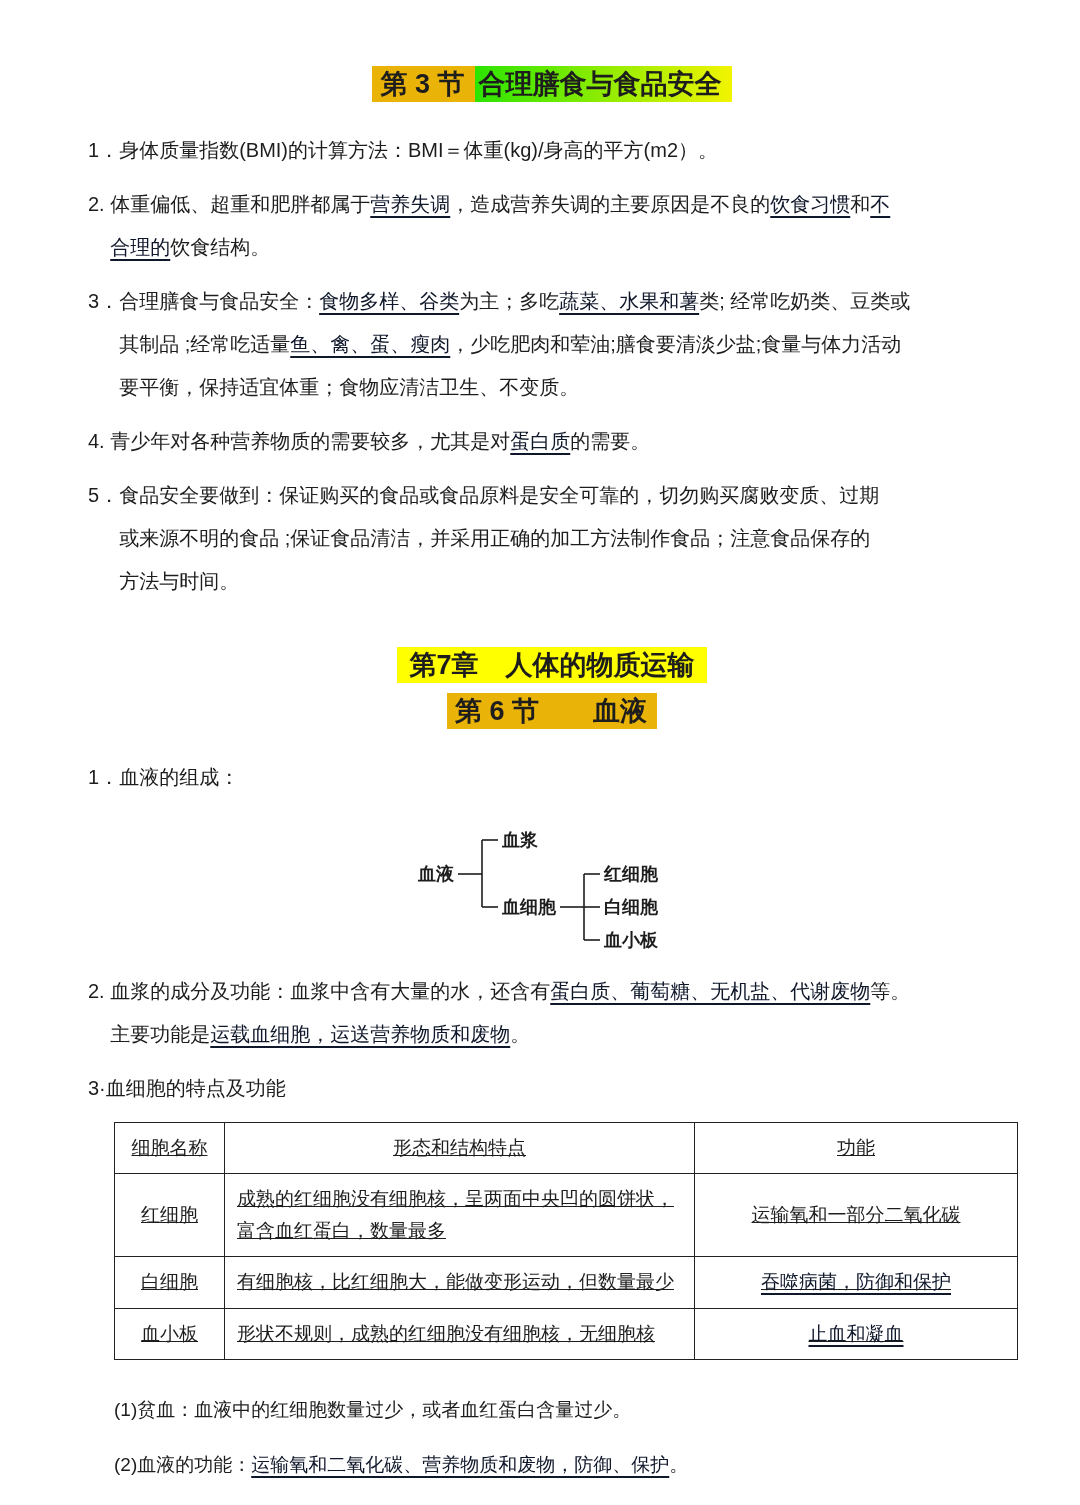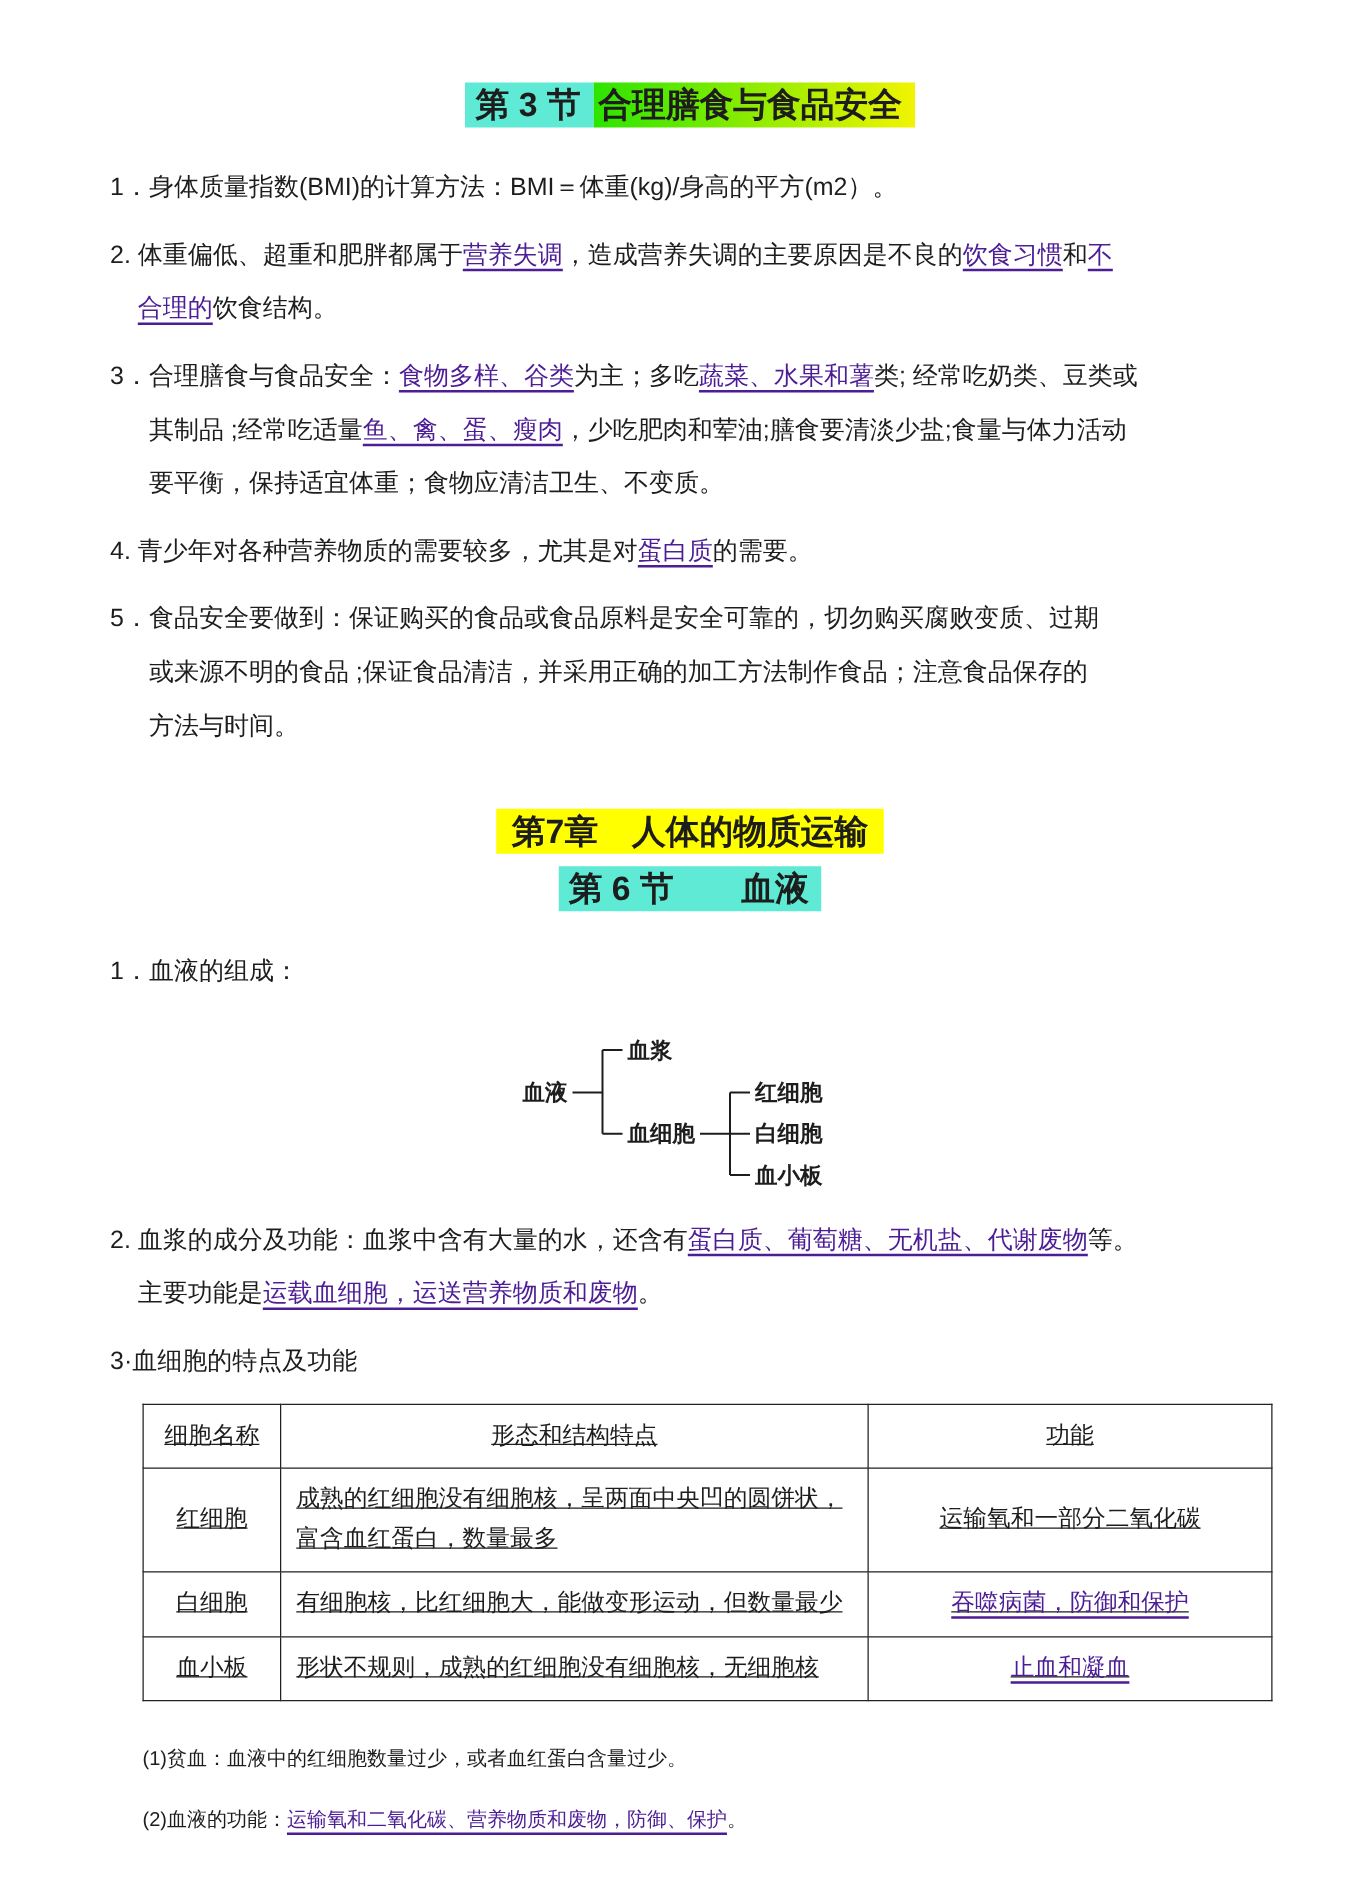--- a/index.html
+++ b/index.html
@@ -2,43 +2,43 @@
 <html><head>
 <meta charset="utf-8">
 <style>
   * { margin:0; padding:0; box-sizing:border-box; }
   html,body { width:1080px; height:1505px; background:#ffffff;
     font-family:"Liberation Sans","DejaVu Sans",sans-serif; color:#1d1d1d; }
   .page { width:1080px; height:1505px; padding:64px 64px 0 88px; overflow:hidden; }
 
   .doc-title { text-align:center; font-size:27px; font-weight:bold; line-height:1.5; margin-bottom:24px; }
   .doc-title.compact { margin-bottom:6px; }
-  .hl-green { background:#5eead4; padding:3px 10px 3px 8px; }
+  .hl-green { background:#eab308; padding:3px 10px 3px 8px; }
   .hl-mix   { background:linear-gradient(90deg,#2ce400,#f2f400); padding:3px 10px 3px 4px; }
   .hl-yellow{ background:#ffff00; padding:3px 12px;margin-top:12px; }
   .chapter-block { margin-top:42px; }
 
   .item { display:flex; font-size:20px; line-height:2.15; margin-bottom:11px; }
   .item .num { flex:0 0 auto; white-space:pre; }
   .item .content { flex:1 1 auto; }
-  .red-ul { color:#4c1d95; text-decoration:underline; text-underline-offset:5px; text-decoration-thickness:1.5px; }
+  .red-ul { color:#0f172a; text-decoration:underline; text-underline-offset:5px; text-decoration-thickness:1.5px; }
 
   .diagram-wrap { text-align:center; margin:2px 0 6px 0; }
   .diagram-wrap svg text { font-size:18px; font-weight:bold; fill:#1d1d1d;
     font-family:"Liberation Serif","DejaVu Serif",serif; }
   .diagram-wrap svg line { stroke:#1d1d1d; stroke-width:1.6; }
 
   table.cells { border-collapse:collapse; margin:12px 0 30px 26px; width:904px; font-size:19px; }
   table.cells th, table.cells td { border:1.6px solid #222; padding:9px 12px; line-height:1.7; vertical-align:middle;text-decoration:underline; }
   table.cells th { font-weight:normal; text-align:center; }
   td.c-name { width:110px; text-align:center; }
   td.c-feat { width:470px; text-align:left; }
   td.c-func { text-align:center; }
 
-  .note { font-size:16px; line-height:2.1; margin:0 0 15px 26px; }
+  .note { font-size:19px; line-height:2.1; margin:0 0 15px 26px; }
 </style>
 </head>
 <body>
 
 <div class="page">
 
   <h1 class="doc-title"><span class="hl-green">第 3 节</span><span class="hl-mix">合理膳食与食品安全</span></h1>
 
   <div class="item">
     <span class="num">1．</span>

